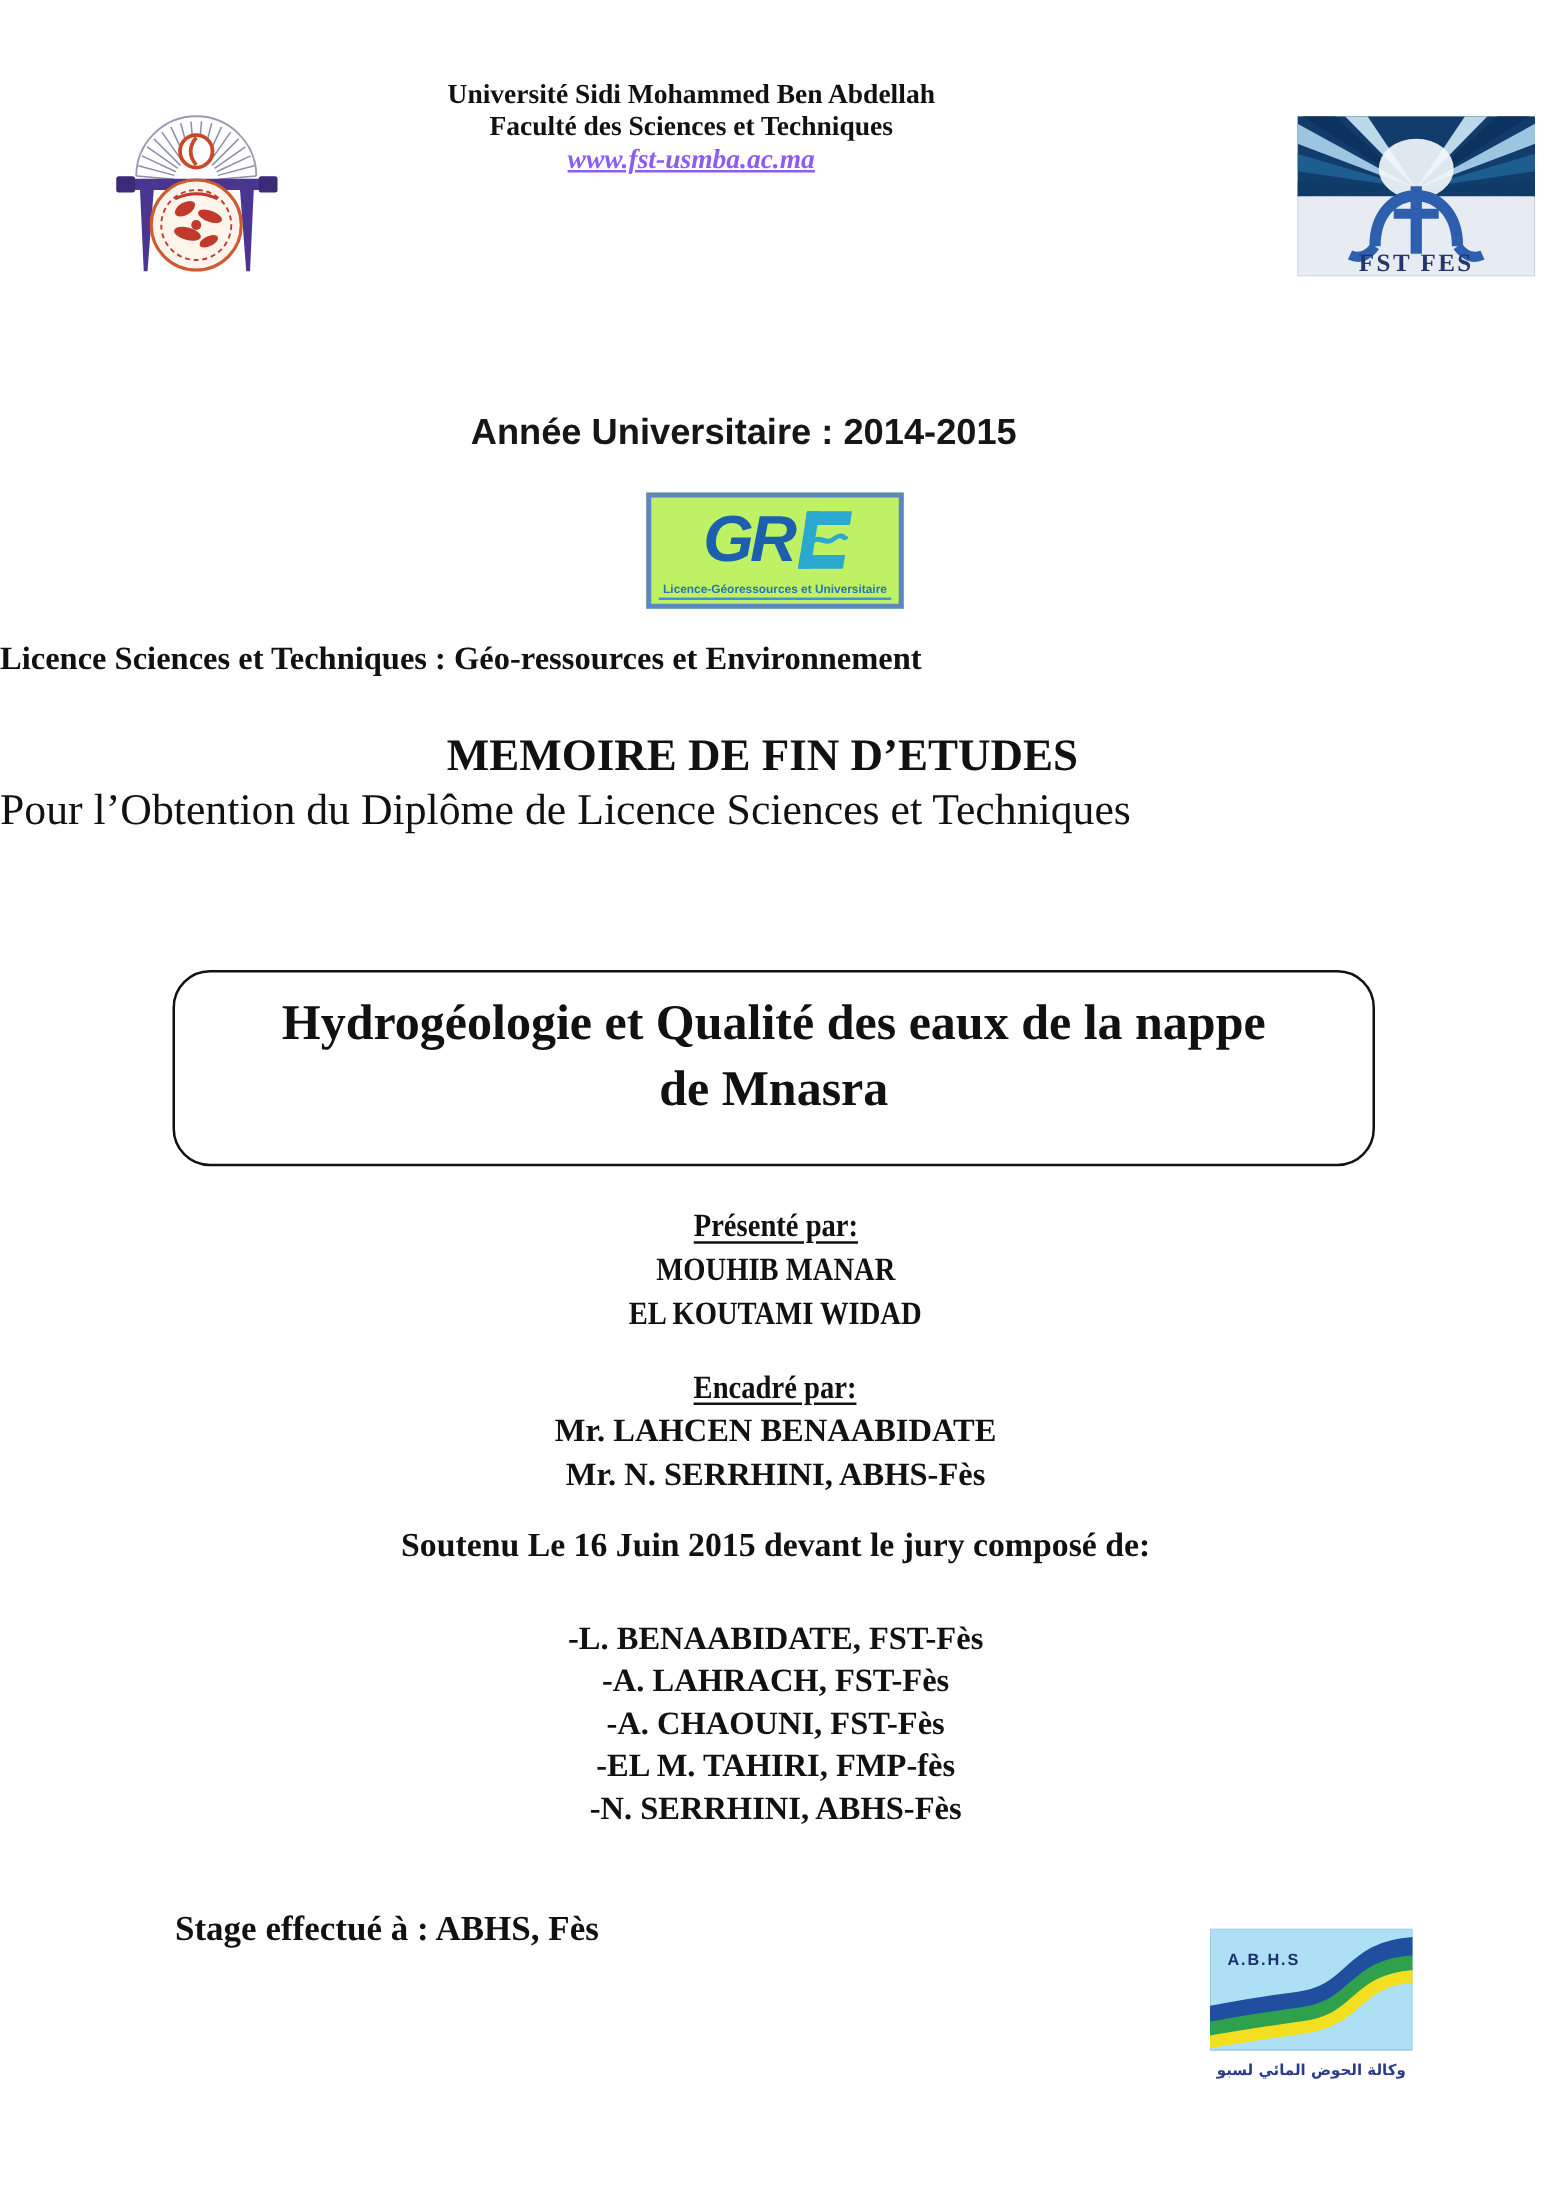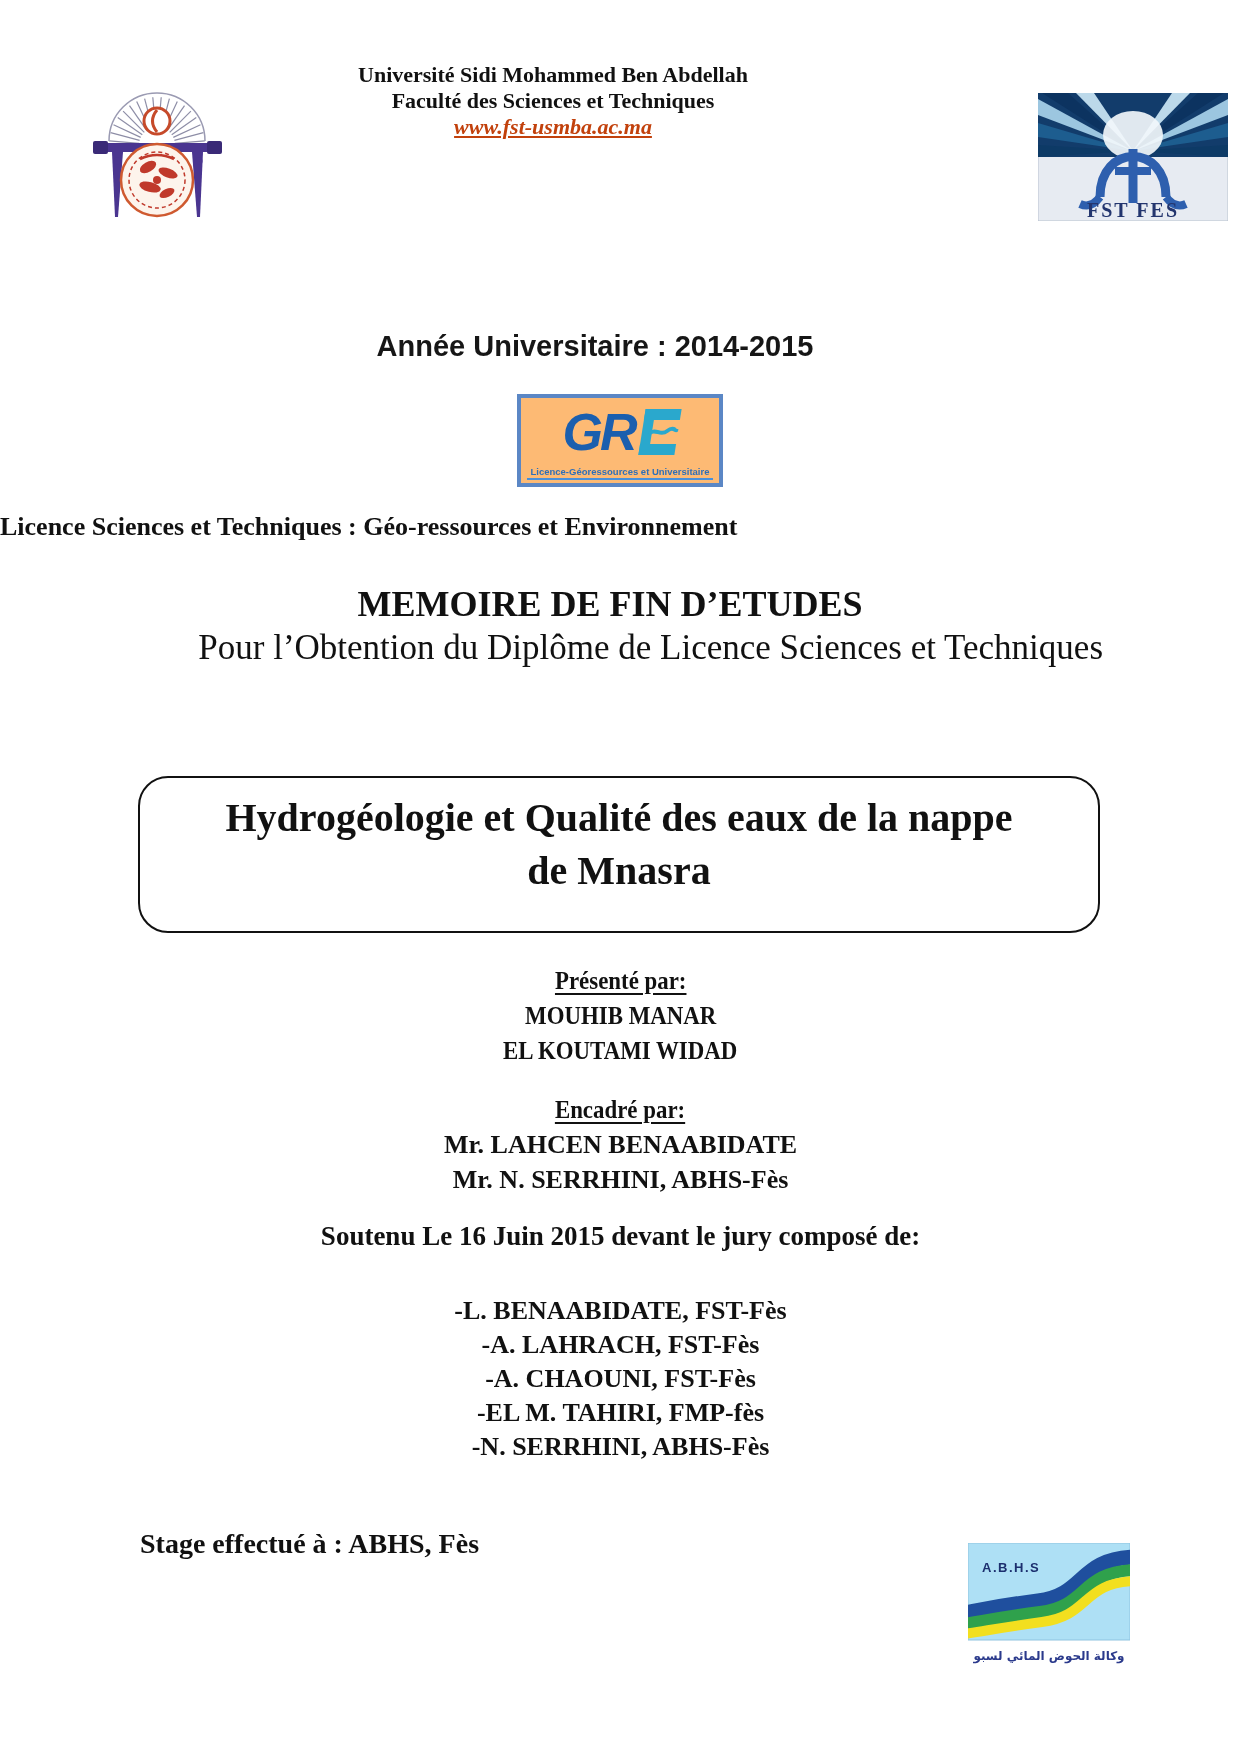--- a/index.html
+++ b/index.html
@@ -5,45 +5,45 @@
   * { margin:0; padding:0; box-sizing:border-box; }
   html,body { background:#ffffff; }
   body { width:1241px; height:1754px; position:relative; font-family:"Liberation Serif", serif; color:#111; }
   .page { position:absolute; left:0; top:0; width:1241px; height:1754px; background:#fff; overflow:hidden; }
 
   .abs { position:absolute; }
 
   
   .hdr-center { left:273px; top:62px; width:560px; text-align:center; line-height:26px;
                 font-weight:bold; font-size:22px; }
-  .hdr-link { color:#c2410c; font-style:italic; text-decoration:underline; font-weight:bold; }
+  .hdr-link { color:#8b5cf6; font-style:italic; text-decoration:underline; font-weight:bold; }
 
   
   .annee { left:0; top:330px; width:1190px; text-align:center;
            font-family:"Liberation Sans", sans-serif; font-weight:bold; font-size:29px; color:#161616; }
 
   
-  .gre { left:517px; top:394px; width:206px; height:93px; border:4px solid #5b87c5; background:#fdba74;
+  .gre { left:517px; top:394px; width:206px; height:93px; border:4px solid #5b87c5; background:#bef264;
          display:flex; flex-direction:column; align-items:center; }
   .gre-main { flex:1; display:flex; align-items:center; justify-content:center; gap:2px;
               font-family:"Liberation Sans", sans-serif; font-weight:bold; font-style:italic; }
   .gre-gr { font-size:52px; color:#1b5fae; letter-spacing:-3px; line-height:1; }
   .gre-E { position:relative; width:36px; height:46px; transform:skewX(-9deg); margin-left:5px; }
   .gre-E .v { position:absolute; left:0; top:0; width:10px; height:100%; background:#2aa8cd; }
   .gre-E .t { position:absolute; left:0; top:0; width:100%; height:11px; background:#2aa8cd; }
   .gre-E .b { position:absolute; left:0; bottom:0; width:100%; height:11px; background:#2aa8cd; }
   .gre-E svg { position:absolute; left:6px; top:16px; }
   .gre-caption { font-family:"Liberation Sans", sans-serif; font-size:9.5px; font-weight:bold;
                  color:#2f6fb8; border-bottom:2px solid #4a90d9; padding:0 3px 1px 3px; margin-bottom:3px;
                  white-space:nowrap; }
 
   
   .program { left:0; top:512px; width:1241px; text-align:left; font-weight:bold; font-size:26px; }
   .memoire-title { left:0; top:583px; width:1220px; text-align:center; font-weight:bold; font-size:36px; }
-  .memoire-sub { left:0; top:628px; width:1103px; text-align:right; font-size:35px; }
+  .memoire-sub { left:0; top:628px; width:1103px; text-align:left; font-size:35px; }
 
   
   .title-box { left:138px; top:776px; width:962px; height:157px; border:2.5px solid #111;
                border-radius:30px; text-align:center; padding-top:13px; }
   .title-box .l { font-weight:bold; font-size:40px; line-height:53px; }
 
   
   .blk { left:0; width:1241px; text-align:center; font-weight:bold; font-size:26px; line-height:35px; }
   .presented { top:963px; }
   .supervised { top:1092px; }

